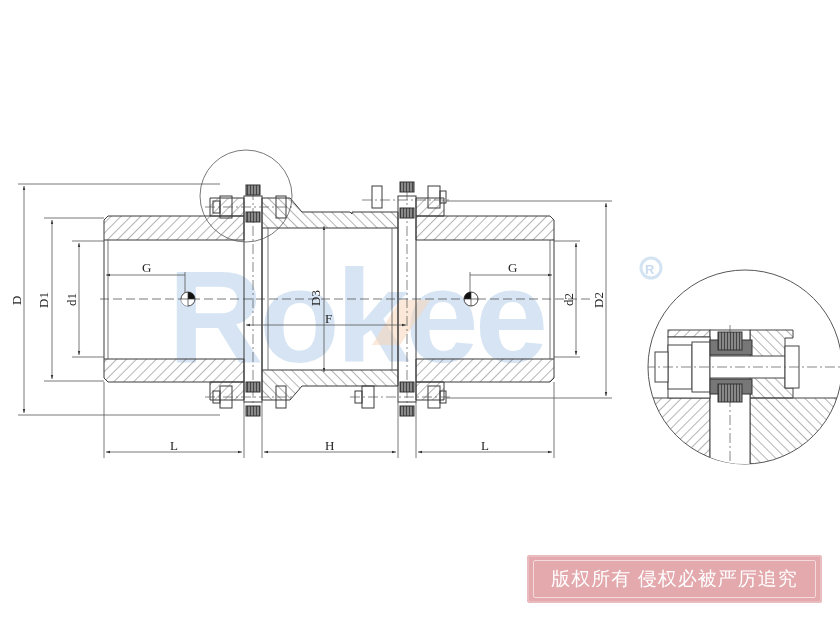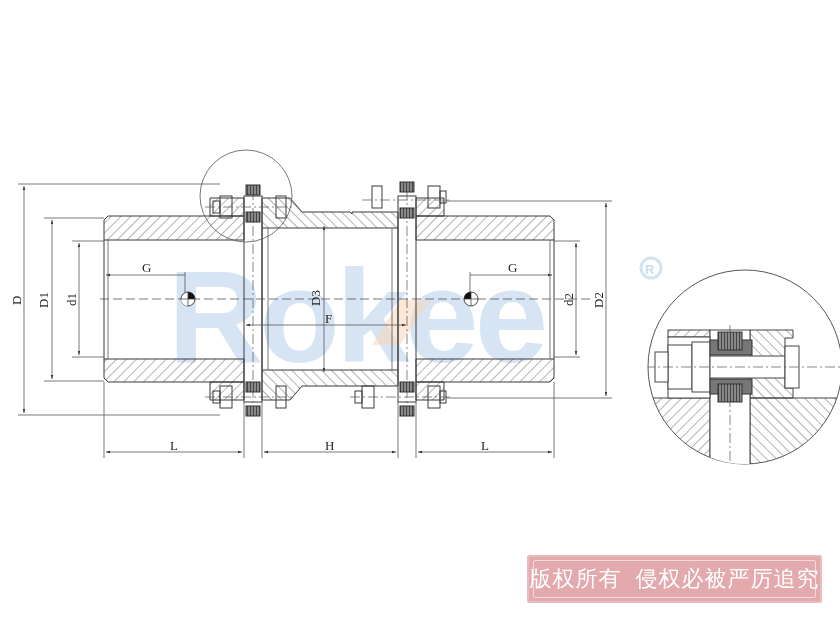--- a/index.html
+++ b/index.html
@@ -12,22 +12,22 @@
   .dashdot { stroke:#555; stroke-width:0.7; fill:none; stroke-dasharray:10 3 2 3; }
   .hatch { fill:url(#hatch); stroke:#3a3a3a; stroke-width:1; }
   .hatch2 { fill:url(#hatch2); stroke:#3a3a3a; stroke-width:1; }
   .dimtxt { font-family:"Liberation Serif","DejaVu Serif",serif; font-size:13px; fill:#222; }
   .wm { font-family:"Liberation Sans","DejaVu Sans",sans-serif; font-weight:bold; font-size:132px; fill:#c9dcef; opacity:0.75; letter-spacing:-4px; }
   .stamp { position:absolute; left:527px; top:555px; width:295px; height:48px;
            background:#e3a9ad; border-radius:3px; box-shadow:0 0 0 2px #e9bcbf inset;
            display:flex; align-items:center; justify-content:center; }
   .stamp-inner { position:absolute; left:6px; top:5px; right:6px; bottom:5px;
                  border:1.5px solid #f5dadb; border-radius:2px; }
-  .stamp span { position:relative; color:#ffffff; font-family:Liberation Mono, monospace;
-                font-size:22px; letter-spacing:1px; }
+  .stamp span { position:relative; color:#ffffff; font-family:Liberation Sans, sans-serif;
+                font-size:19px; letter-spacing:1px; }
 </style>
 </head>
 <body>
 
 <svg id="canvas" viewBox="0 0 840 630" xmlns="http://www.w3.org/2000/svg">
   <defs>
     <pattern id="hatch" patternUnits="userSpaceOnUse" width="7" height="7" patternTransform="rotate(45)">
       <line x1="0" y1="0" x2="0" y2="7" stroke="#444" stroke-width="0.8"></line>
     </pattern>
     <pattern id="hatch2" patternUnits="userSpaceOnUse" width="7" height="7" patternTransform="rotate(-45)">

